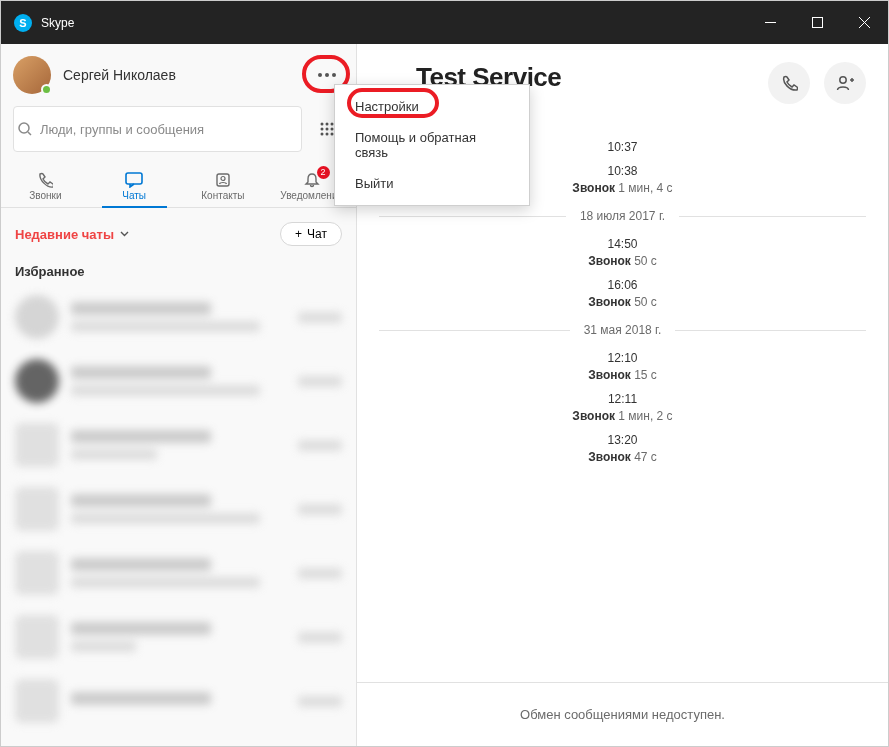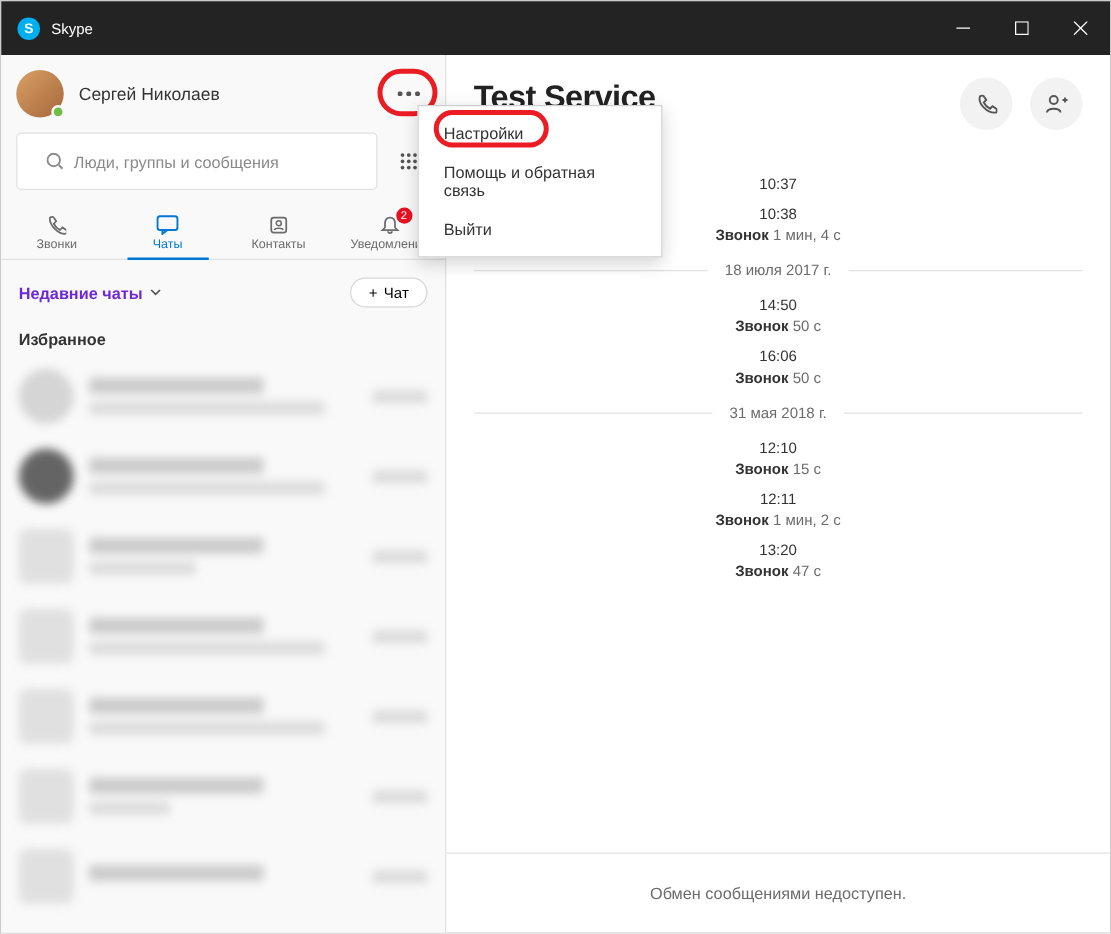--- a/index.html
+++ b/index.html
@@ -14,45 +14,45 @@
     .app { display: flex; position: absolute; top: 43px; left: 0; right: 0; bottom: 0; border-radius: 17px; }
     .sidebar { width: 356px; border-right: 1px solid #e1e1e1; background: #f9f9f9; display: flex; flex-direction: column; position: relative; }
     .profile-row { display: flex; align-items: center; padding: 12px 12px 8px 12px; }
     .avatar { width: 38px; height: 38px; border-radius: 50%; background: linear-gradient(135deg,#d9a066,#a6673a); position: relative; }
     .avatar .presence { position: absolute; bottom: -1px; right: -1px; width: 11px; height: 11px; border-radius: 50%; background: #6cbf43; border: 2px solid #f9f9f9; }
     .username { margin-left: 12px; font-size: 14px; color: #333; }
     .more-wrap { margin-left: auto; position: relative; }
     .more-btn { width: 34px; height: 28px; border-radius: 14px; display:flex;align-items:center;justify-content:center;cursor:pointer; }
     .more-highlight { position:absolute; top:-6px; left:-8px; width:48px; height:38px; border:4px solid #eb1c24; border-radius:20px; pointer-events:none; }
     .search-row { padding: 4px 12px 10px; display:flex; align-items:center; gap:8px; }
-    .search { flex:1; display:flex; align-items:center; background:#fff; border:1px solid #e1e1e1; border-radius:4px; height:46px; padding:0 23px; color:#8a8a8a; font-size:13px; }
+    .search { flex:1; display:flex; align-items:center; background:#fff; border:1px solid #e1e1e1; border-radius:4px; height:46px; padding:0 4px; color:#8a8a8a; font-size:13px; }
     .search svg { margin-right:8px; flex-shrink:0; }
     .dialpad-btn { width:34px; height:34px; display:flex; align-items:center; justify-content:center; cursor:pointer; }
     .navtabs { display:flex; border-bottom:1px solid #e1e1e1; }
     .navtab { flex:1; display:flex; flex-direction:column; align-items:center; padding:8px 0 6px; font-size:10px; color:#6b6b6b; cursor:pointer; position:relative; }
     .navtab.active { color:#0078d4; }
     .navtab.active::after { content:""; position:absolute; bottom:-1px; left:12px; right:12px; height:2px; background:#0078d4; }
     .navtab .icon { height:20px; display:flex; align-items:center; justify-content:center; position:relative; }
     .badge { position:absolute; top:-4px; right:-10px; background:#e81123; color:#fff; border-radius:8px; font-size:9px; padding:0 4px; line-height:13px; }
     .section-row { display:flex; align-items:center; justify-content:space-between; padding:14px 14px 8px; }
-    .section-title { font-size:13px; color:#6d28d9; font-weight:600; display:flex; align-items:center; gap:6px; }
+    .section-title { font-size:13px; color:#ef4444; font-weight:600; display:flex; align-items:center; gap:6px; }
     .chatbtn { background:#fff; border:1px solid #d7d7d7; border-radius:16px; padding:4px 14px; font-size:12px; display:flex; align-items:center; gap:5px; cursor:pointer; }
     .fav-label { padding:10px 14px 6px; font-size:13px; font-weight:600; color:#333; }
     .chatlist { flex:1; overflow:hidden; filter: blur(4px); opacity:0.75; }
     .chatitem { display:flex; align-items:center; padding:10px 14px; gap:12px; }
     .chatavatar { width:44px; height:44px; border-radius:50%; background:#c9c9c9; flex-shrink:0; }
     .chatitem.sq .chatavatar { border-radius:6px; background:#d8d8d8; }
     .chatmeta { flex:1; min-width:0; }
     .chatname { height:13px; background:#bcbcbc; border-radius:3px; width:65%; margin-bottom:6px; }
     .chatpreview { height:11px; background:#d3d3d3; border-radius:3px; width:88%; }
     .chattime { height:11px; width:44px; background:#d3d3d3; border-radius:3px; }
     .main { flex:1; display:flex; flex-direction:column; }
     .conv-head { padding:18px 22px 10px; display:flex; align-items:flex-start; gap:14px; }
     .conv-title-wrap { flex:1; }
-    .conv-title { font-size:26px; font-weight:700; letter-spacing:-0.5px; color:#222; }
+    .conv-title { font-size:26px; font-weight:700; letter-spacing:-0.5px; color:#222;margin-left:37px; }
     .conv-sub { display:flex; align-items:center; gap:8px; color:#6b6b6b; font-size:13px; margin-top:4px; }
     .conv-sub .sep { color:#bbb; }
     .roundbtn { width:42px; height:42px; border-radius:50%; background:#f2f2f2; display:flex; align-items:center; justify-content:center; cursor:pointer; }
     .timeline { flex:1; overflow:auto; padding:8px 0; }
     .date-divider { display:flex; align-items:center; justify-content:center; margin:14px 22px; }
     .date-divider::before, .date-divider::after { content:""; flex:1; height:1px; background:#e1e1e1; }
     .date-divider span { padding:0 14px; font-size:12px; color:#6b6b6b; }
     .evt { text-align:center; margin:10px 0; }
     .evt .t { font-size:12px; color:#333; }
     .evt .d { font-size:12px; color:#6b6b6b; margin-top:3px; }

